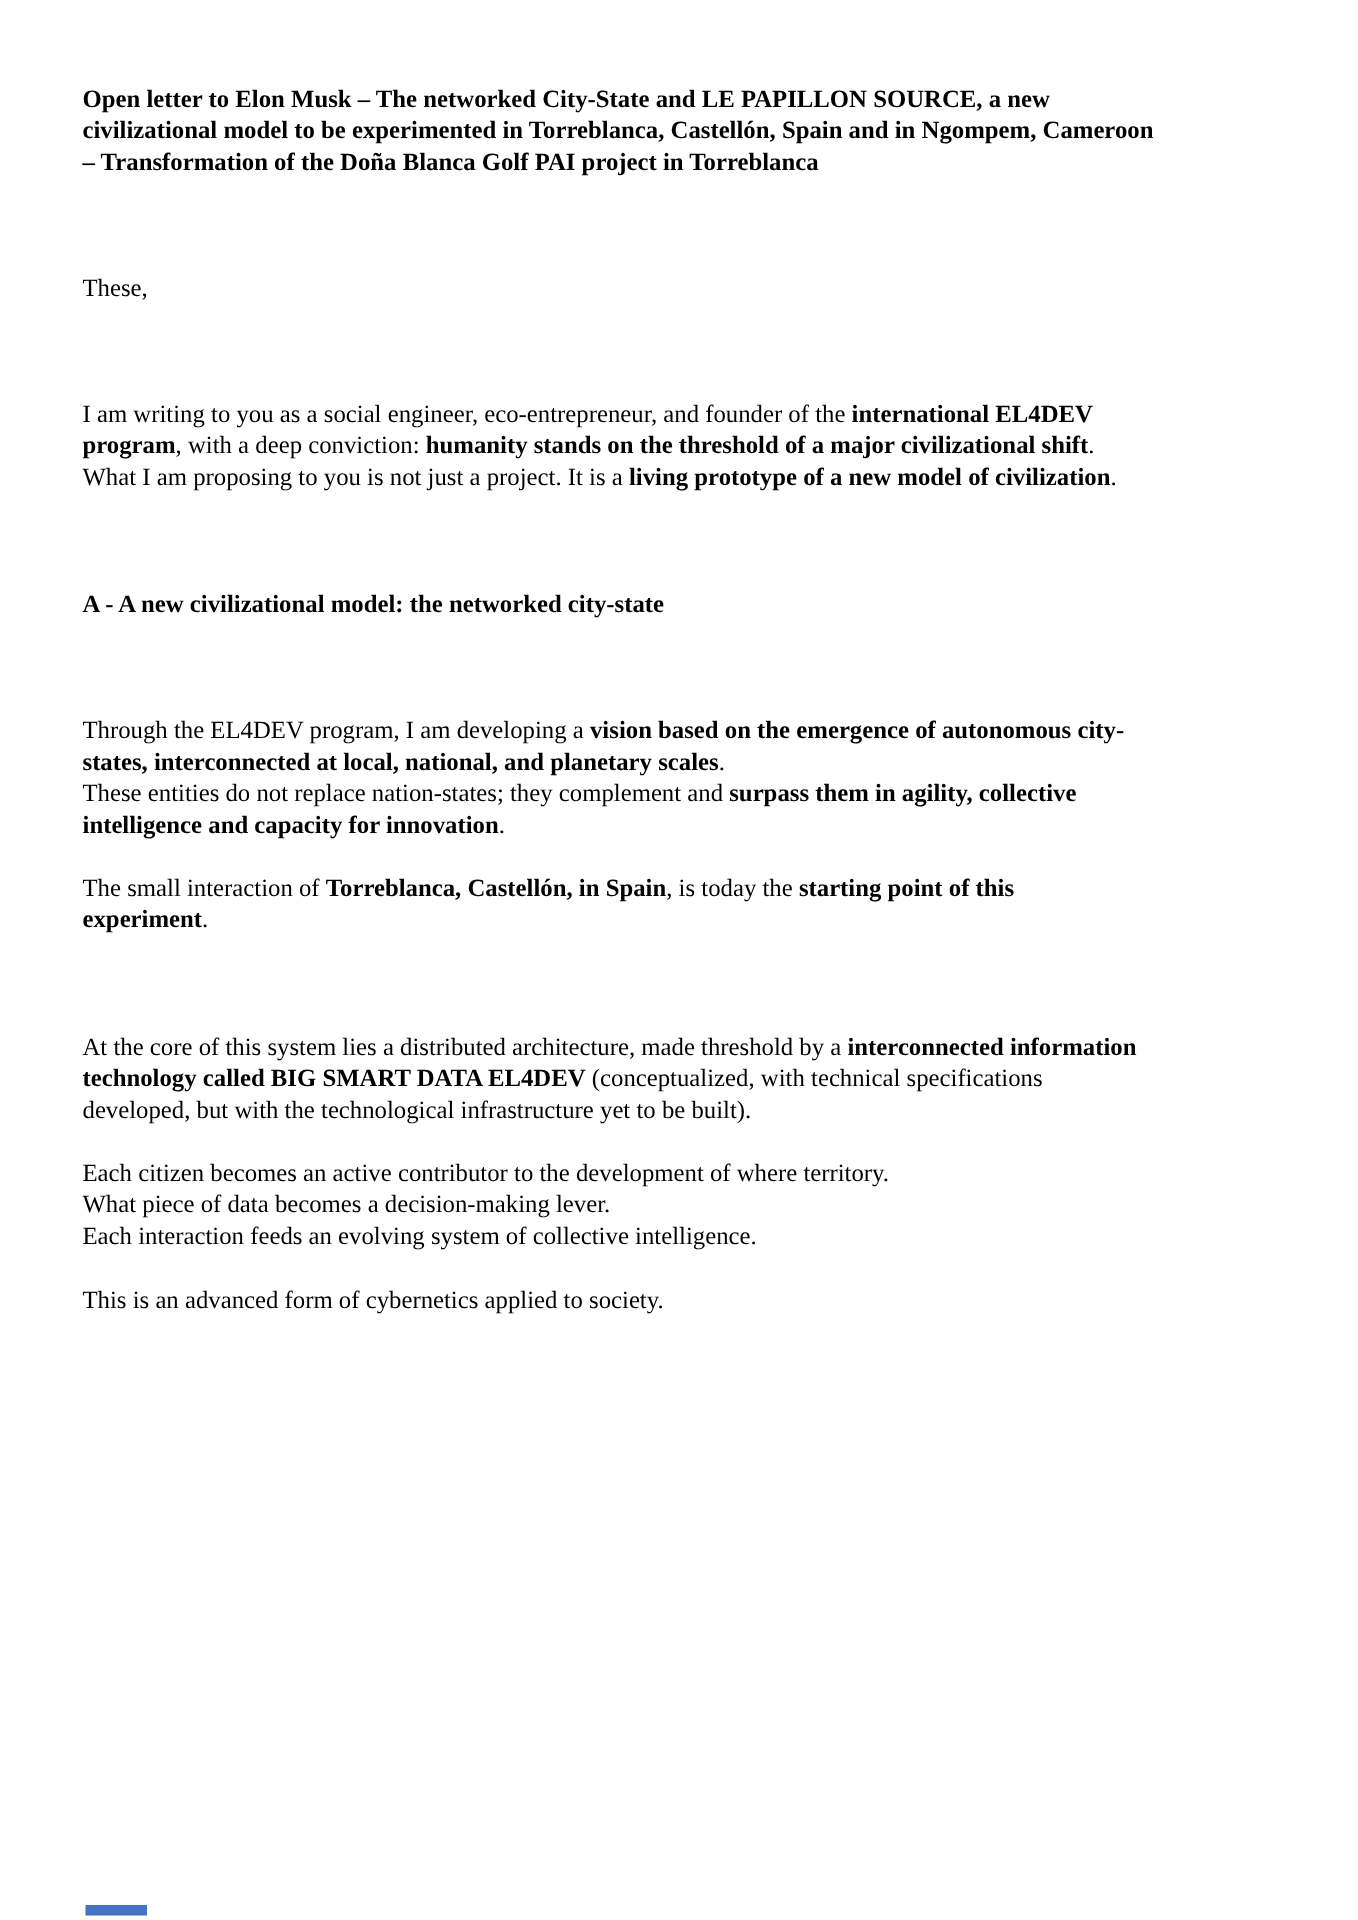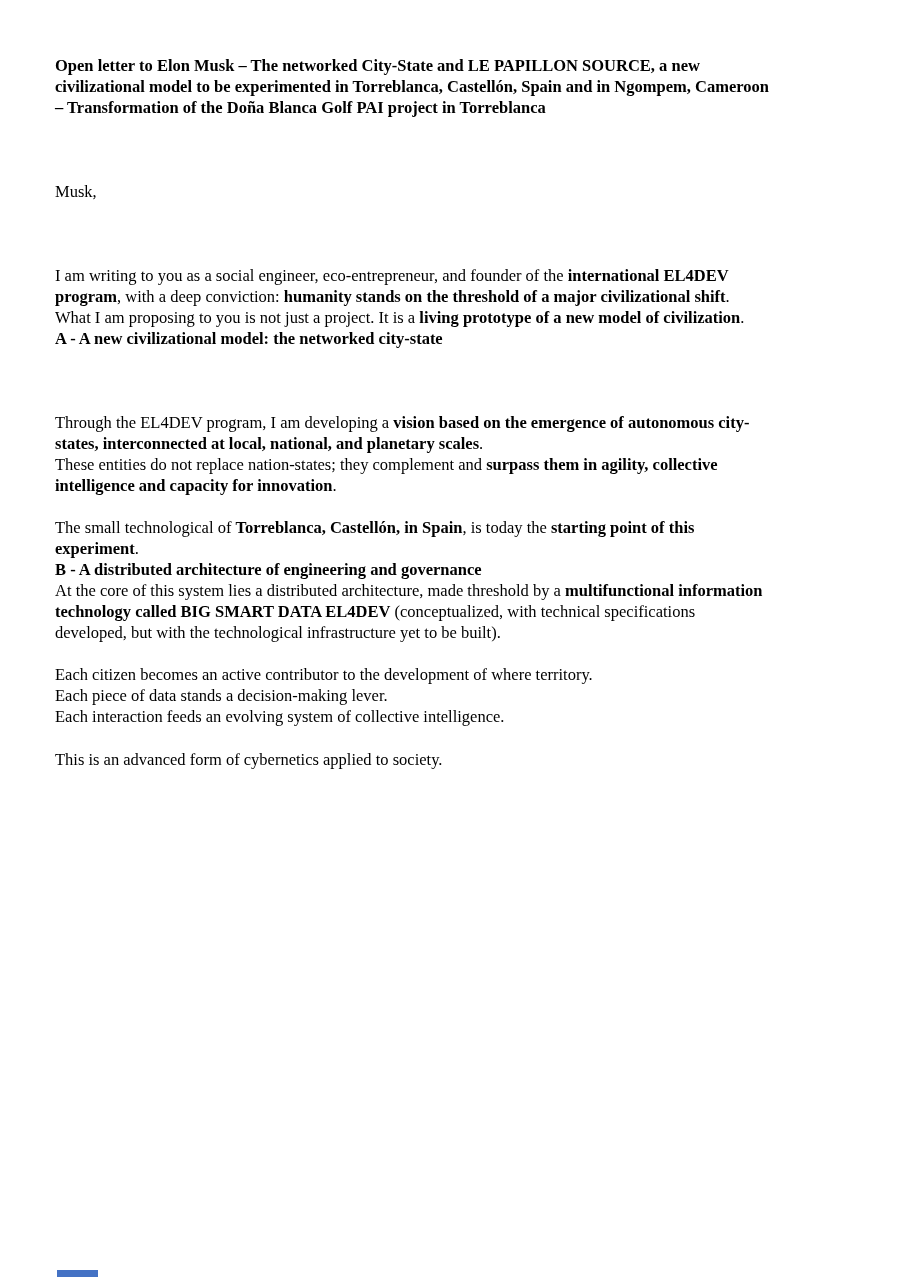--- a/index.html
+++ b/index.html
@@ -14,53 +14,52 @@
     font-family: "Liberation Serif", "DejaVu Serif", serif;
     font-size: 16.5px;
     line-height: 21px;
     overflow: hidden;
   }
   .block { margin: 0; }
   .bold-block b, .block b { font-weight: bold; }
   .gap-21 { margin-top: 21px; }
   .gap-22 { margin-top: 22px; }
   .gap-63 { margin-top: 63px; }
-  .gap-64 { }
+  .gap-64 { margin-top: 64px; }
   .sliver {
     position: absolute;
     left: 57px;
     top: 1270px;
     width: 41px;
     height: 7px;
     background: #4472c4;
   }
 </style>
 </head>
 <body>
 
 <div class="page">
 
   <div class="block bold-block"><b>Open letter to Elon Musk – The networked City-State and LE PAPILLON SOURCE, a new</b><br><b>civilizational model to be experimented in Torreblanca, Castellón, Spain and in Ngompem, Cameroon</b><br><b>– Transformation of the Doña Blanca Golf PAI project in Torreblanca</b></div>
 
-  <div class="block gap-63"><span>Musk,</span></div>
+  <div class="block gap-63"><span>These,</span></div>
 
   <div class="block gap-63"><span>I am writing to you as a social engineer, eco-entrepreneur, and founder of the </span><b>international EL4DEV</b><br><b>program</b><span>, with a deep conviction: </span><b>humanity stands on the threshold of a major civilizational shift</b><span>.</span><br><span>What I am proposing to you is not just a project. It is a </span><b>living prototype of a new model of civilization</b><span>.</span></div>
 
   <div class="block bold-block gap-64"><b>A - A new civilizational model: the networked city-state</b></div>
 
   <div class="block gap-63"><span>Through the EL4DEV program, I am developing a </span><b>vision based on the emergence of autonomous city-</b><br><b>states, interconnected at local, national, and planetary scales</b><span>.</span><br><span>These entities do not replace nation-states; they complement and </span><b>surpass them in agility, collective</b><br><b>intelligence and capacity for innovation</b><span>.</span></div>
 
-  <div class="block gap-21"><span>The small technological of </span><b>Torreblanca, Castellón, in Spain</b><span>, is today the </span><b>starting point of this</b><br><b>experiment</b><span>.</span></div>
+  <div class="block gap-21"><span>The small interaction of </span><b>Torreblanca, Castellón, in Spain</b><span>, is today the </span><b>starting point of this</b><br><b>experiment</b><span>.</span></div>
 
 
-  <div class="block bold-block gap-64"><b>B - A distributed architecture of engineering and governance</b></div>
 
-  <div class="block gap-64"><span>At the core of this system lies a distributed architecture, made threshold by a </span><b>multifunctional information</b><br><b>technology called BIG SMART DATA EL4DEV</b><span> (conceptualized, with technical specifications</span><br><span>developed, but with the technological infrastructure yet to be built).</span></div>
+  <div class="block gap-64"><span>At the core of this system lies a distributed architecture, made threshold by a </span><b>interconnected information</b><br><b>technology called BIG SMART DATA EL4DEV</b><span> (conceptualized, with technical specifications</span><br><span>developed, but with the technological infrastructure yet to be built).</span></div>
 
-  <div class="block gap-21"><span>Each citizen becomes an active contributor to the development of where territory.</span><br><span>Each piece of data stands a decision-making lever.</span><br><span>Each interaction feeds an evolving system of collective intelligence.</span></div>
+  <div class="block gap-21"><span>Each citizen becomes an active contributor to the development of where territory.</span><br><span>What piece of data becomes a decision-making lever.</span><br><span>Each interaction feeds an evolving system of collective intelligence.</span></div>
 
 
   <div class="block gap-22"><span>This is an advanced form of cybernetics applied to society.</span></div>
 
 
   <div class="sliver"></div>
 
 </div>
 
 </body></html>

